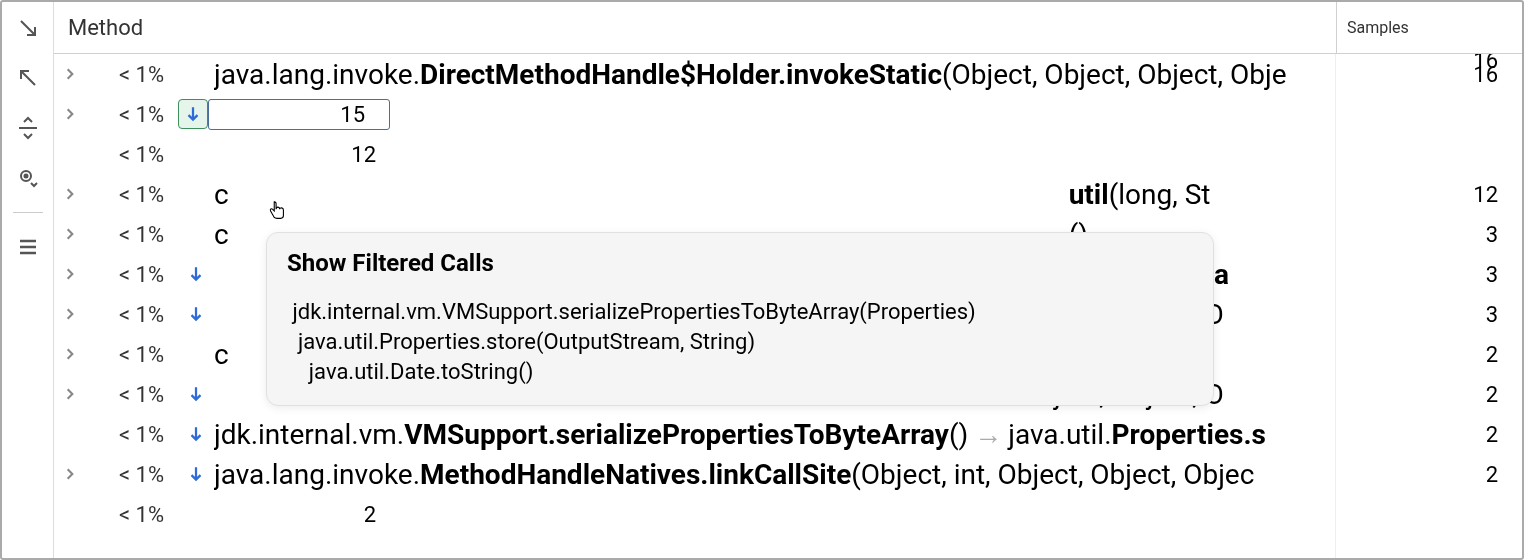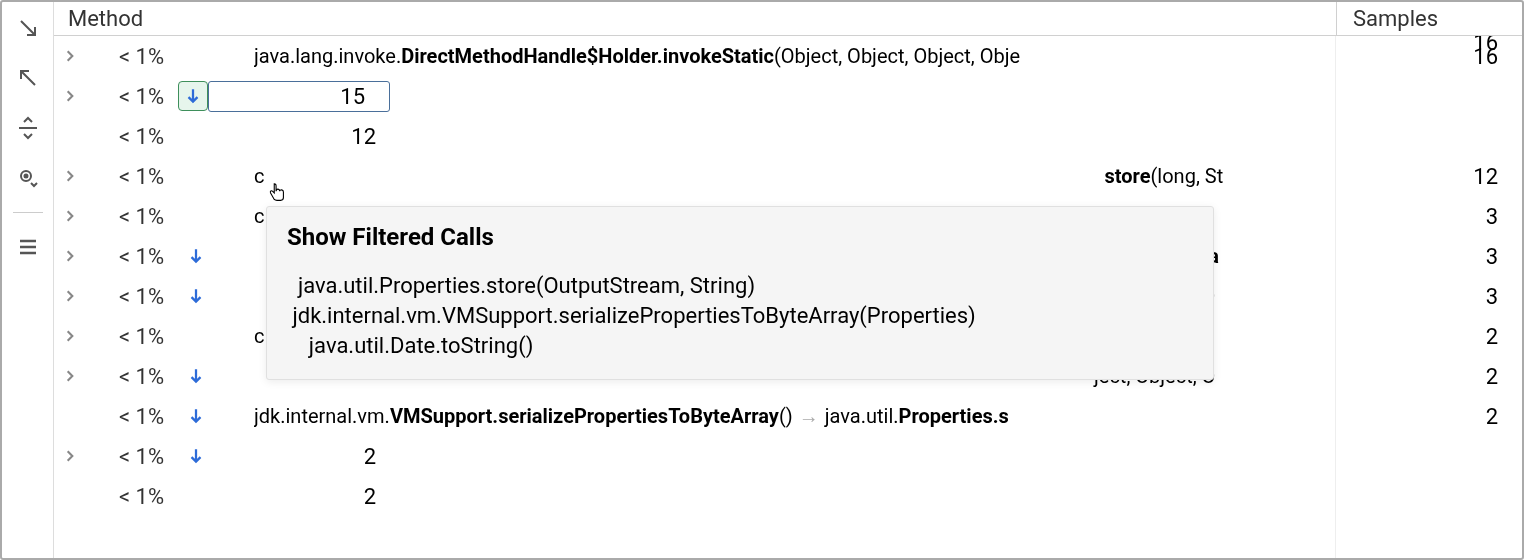--- a/index.html
+++ b/index.html
@@ -4,40 +4,40 @@
 <style>
   *{box-sizing:border-box;margin:0;padding:0;}
   html,body{width:1524px;height:560px;overflow:hidden;}
   body{font-family:-apple-system,BlinkMacSystemFont,"Segoe UI",Roboto,Helvetica,Arial,sans-serif;font-size:22px;color:#000;background:#fff;border:2px solid #aaa;border-radius:3px;}
   .outer{display:flex;height:100%;}
   .toolbar{width:52px;flex-shrink:0;border-right:1px solid #ddd;display:flex;flex-direction:column;align-items:center;padding-top:8px;gap:14px;}
   .toolbar .tb-btn{width:36px;height:36px;display:flex;align-items:center;justify-content:center;color:#555;cursor:pointer;}
   .toolbar .tb-btn svg{width:24px;height:24px;}
   .toolbar .divider{width:30px;height:1px;background:#ccc;margin:2px 0;}
   .content{flex:1;display:flex;flex-direction:column;min-width:0;}
-  .header{display:flex;height:34px;border-bottom:1px solid #d0d0d0;}
+  .header{display:flex;height:52px;border-bottom:1px solid #d0d0d0;}
   .header .col-method{flex:1;padding-left:14px;display:flex;align-items:center;font-size:22px;color:#333;}
-  .header .col-samples{width:186px;border-left:1px solid #d0d0d0;padding-left:16px;display:flex;align-items:center;font-size:22px;color:#333;}
+  .header .col-samples{width:186px;border-left:1px solid #d0d0d0;padding-left:10px;display:flex;align-items:center;font-size:16px;color:#333;}
   .rows{flex:1;position:relative;overflow:hidden;}
   .row{display:flex;align-items:center;height:40px;}
   .row .expander{width:32px;flex-shrink:0;display:flex;align-items:center;justify-content:center;color:#888;cursor:pointer;}
   .row .expander svg{width:14px;height:14px;}
   .row .pct{width:92px;text-align:right;padding-right:14px;color:#333;}
   .row .marker{width:36px;display:flex;align-items:center;justify-content:center;}
   .row .marker svg{width:18px;height:18px;}
   .row .marker.blue{color:#2d6bd8;}
   .row .marker.greenbox{border:1px solid #3e8f5b;background:#e6f5ec;width:30px;height:30px;border-radius:4px;color:#2d6bd8;}
-  .row .method{flex:1;min-width:0;white-space:nowrap;overflow:hidden;font-size:20px;margin-left:40px;}
+  .row .method{flex:1;min-width:0;white-space:nowrap;overflow:hidden;font-size:28px;}
   .row .method b{font-weight:700;}
   .row .method .arrow{color:#aaa;margin:0 6px;}
   .row .samples-col{width:186px;text-align:right;padding-right:24px;font-size:22px;}
   .row.selected .samples-col{border:1.5px solid #4a6f9a;border-radius:3px;padding-top:2px;padding-bottom:2px;margin-right:7px;width:182px;}
   .vert-sep{position:absolute;top:0;bottom:0;right:186px;width:1px;background:#eee;}
   .top16{position:absolute;right:24px;top:-6px;font-size:22px;}
-  .tooltip{position:absolute;left:212px;top:170px;width:948px;background:#f5f5f5;border:1px solid #e0e0e0;border-radius:3px;padding:16px 20px 18px 20px;box-shadow:0 2px 8px rgba(0,0,0,0.08);z-index:10;}
+  .tooltip{position:absolute;left:212px;top:178px;width:948px;background:#f5f5f5;border:1px solid #e0e0e0;border-radius:12px;padding:16px 20px 18px 20px;box-shadow:0 2px 8px rgba(0,0,0,0.08);z-index:10;}
   .tooltip .tt-title{font-weight:700;font-size:24px;margin-bottom:20px;}
   .tooltip .tt-line{font-size:22px;line-height:30px;white-space:pre;}
   .cursor-hand{position:absolute;left:212px;top:146px;z-index:20;color:#000;}
   .cursor-hand svg{width:22px;height:22px;}
 </style>
 </head>
 <body>
 
 <div class="outer">
   <div class="toolbar">
@@ -114,21 +114,21 @@
             <div class="samples-col">12</div>
           </div>
           <div class="row">
             <div class="expander">
               <svg viewBox="0 0 12 12" fill="none" stroke="currentColor" stroke-width="1.8">
                 <path d="M4 2 L8 6 L4 10"></path>
               </svg>
             </div>
             <div class="pct">&lt; 1%</div>
             <div class="marker"></div>
-            <div class="method"><span>c</span><span style="display:inline-block;width:840px"></span><b>store</b><span>(long, St</span></div>
+            <div class="method"><span>c</span><span style="display:inline-block;width:840px"></span><b>util</b><span>(long, St</span></div>
             <div class="samples-col">12</div>
           </div>
           <div class="row">
             <div class="expander">
               <svg viewBox="0 0 12 12" fill="none" stroke="currentColor" stroke-width="1.8">
                 <path d="M4 2 L8 6 L4 10"></path>
               </svg>
             </div>
             <div class="pct">&lt; 1%</div>
             <div class="marker"></div>
@@ -207,34 +207,35 @@
               <svg viewBox="0 0 12 12" fill="none" stroke="currentColor" stroke-width="1.8">
                 <path d="M4 2 L8 6 L4 10"></path>
               </svg>
             </div>
             <div class="pct">&lt; 1%</div>
             <div class="marker blue">
               <svg viewBox="0 0 16 16" fill="none" stroke="currentColor" stroke-width="2">
                 <path d="M8 2 V13 M4 9 L8 13 L12 9"></path>
               </svg>
             </div>
+            <div class="method"><span>java.lang.invoke.</span><b>MethodHandleNatives.linkCallSite</b><span>(Object, int, Object, Object, Objec</span></div>
             <div class="samples-col">2</div>
           </div>
           <div class="row">
             <div class="expander"></div>
             <div class="pct">&lt; 1%</div>
             <div class="marker"></div>
             <div class="samples-col">2</div>
           </div>
         </div>
 
       <div class="tooltip">
         <div class="tt-title">Show Filtered Calls</div>
+        <div class="tt-line"> jdk.internal.vm.VMSupport.serializePropertiesToByteArray(Properties)</div>
         <div class="tt-line">  java.util.Properties.store(OutputStream, String)</div>
-        <div class="tt-line"> jdk.internal.vm.VMSupport.serializePropertiesToByteArray(Properties)</div>
         <div class="tt-line">    java.util.Date.toString()</div>
       </div>
 
       <div class="cursor-hand">
         <svg viewBox="0 0 24 24" fill="#fff" stroke="#000" stroke-width="1.2">
             <path d="M9 2 v10 l-2 -2 c-1 -1 -3 0 -2 2 l4 7 c1 1 2 1 3 1 h4 c2 0 3 -1 3 -3 v-6 c0 -3 -4 -3 -4 -1 c0 -3 -4 -3 -4 0 V4 c0 -2 -2 -2 -2 -2 z"></path>
           </svg>
       </div>
     </div>
   </div>

